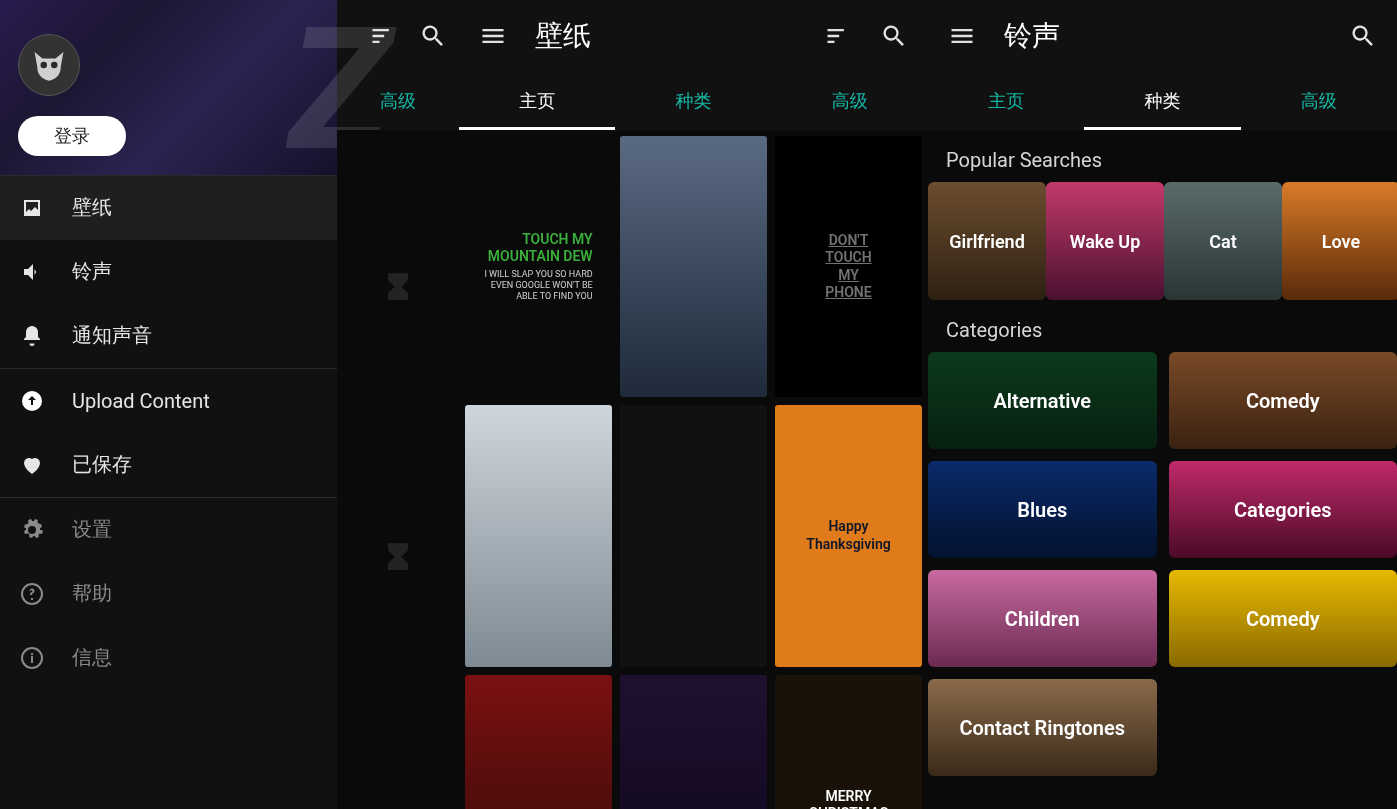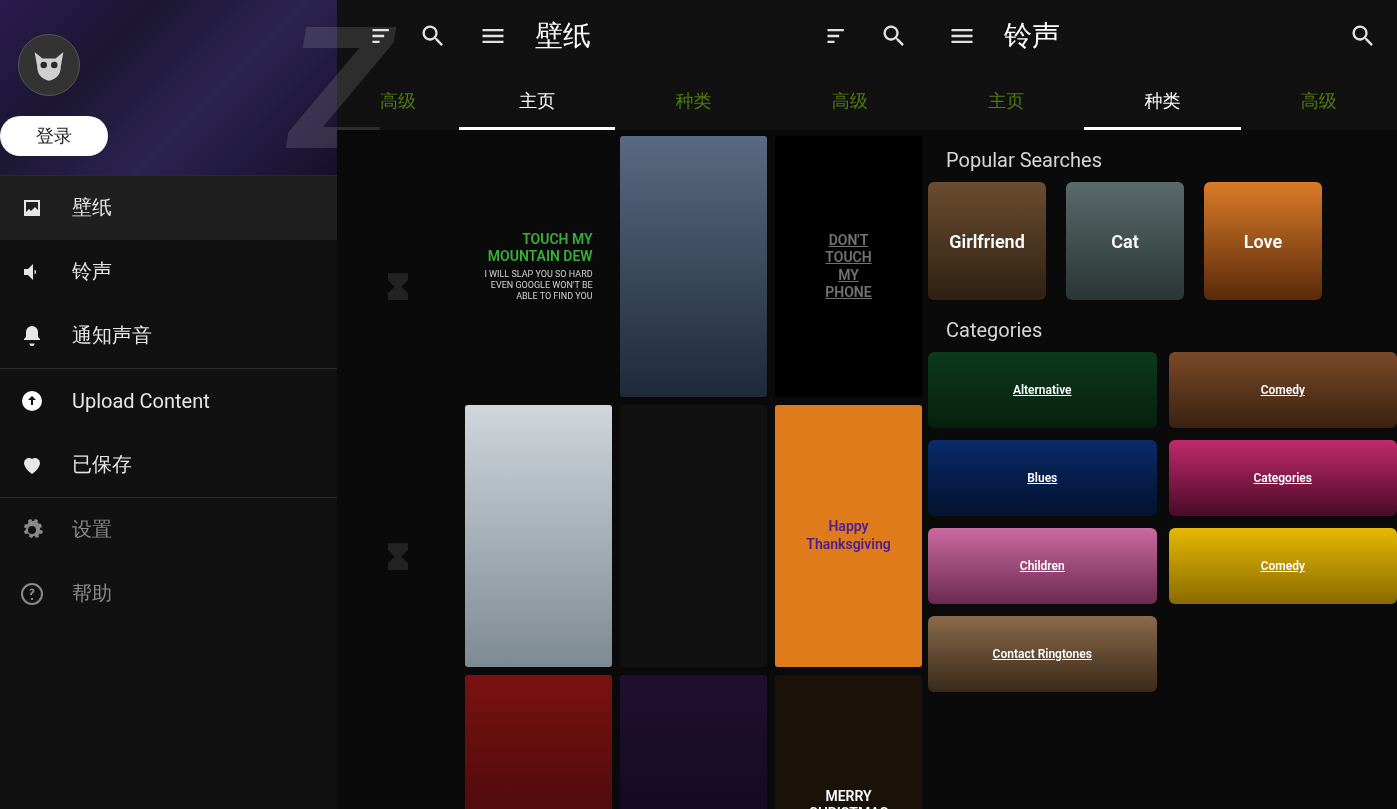--- a/index.html
+++ b/index.html
@@ -4,21 +4,21 @@
 <style>
   * { margin: 0; padding: 0; box-sizing: border-box; font-family: -apple-system, "Segoe UI", Roboto, "Microsoft YaHei", sans-serif; }
   body { background:#000; width:1397px; height:809px; overflow:hidden; display:flex; }
 
   
   .drawer { width:337px; height:100%; background:#111; color:#e6e6e6; display:flex; flex-direction:column; position:relative; }
   .drawer-header { height:176px; background:linear-gradient(135deg,#2a1b4f 0%, #1c1633 30%, #2b2350 60%, #16102b 100%); position:relative; border-bottom:1px solid #2a2a2a; }
   .logo-bg { position:absolute; right:-40px; top:-10px; font-size:170px; font-weight:800; font-style:italic; color:rgba(255,255,255,0.12); letter-spacing:-12px; }
   .avatar { position:absolute; left:18px; top:34px; width:62px; height:62px; border-radius:50%; background:#333; display:flex; align-items:center; justify-content:center; border:1px solid #555; overflow:hidden; }
   .avatar svg { width:42px; height:42px; }
-  .login-btn { position:absolute; left:0; top:116px; background:#fff; color:#222; border:none; border-radius:22px; padding:8px 36px; font-size:18px; cursor:pointer; }
+  .login-btn { position:absolute; left:18px; top:116px; background:#fff; color:#222; border:none; border-radius:22px; padding:8px 36px; font-size:18px; cursor:pointer; }
 
   .nav { flex:1; overflow:auto; }
   .nav-item { display:flex; align-items:center; height:64px; padding-left:20px; gap:28px; font-size:20px; cursor:pointer; border-bottom:1px solid rgba(0,0,0,0); }
   .nav-item.active { background:rgba(255,255,255,0.06); }
   .nav-sep { border-top:1px solid #2b2b2b; }
   .nav-item .ic { width:24px; height:24px; fill:#e6e6e6; display:flex; align-items:center; justify-content:center; }
   .nav-item.muted { color:#8a8a8a; }
   .nav-item.muted .ic svg { fill:#8a8a8a; }
 
   
@@ -26,41 +26,41 @@
   .phone.p1 { width:122px; }   
   .phone.p2 { width:469px; }
   .phone.p3 { width:469px; }
 
   .appbar { height:72px; display:flex; align-items:center; padding:0 20px; gap:28px; background:#111; }
   .appbar .title { font-size:28px; color:#fff; font-weight:500; flex:1; }
   .ic24 { width:28px; height:28px; fill:#e2e2e2; cursor:pointer; }
   .appbar.sliver { justify-content:flex-end; gap:22px; padding:0 12px; }
 
   .tabs { height:58px; display:flex; align-items:stretch; background:#111; }
-  .tab { flex:1; display:flex; align-items:center; justify-content:center; color:#4d7c0f; font-size:18px; cursor:pointer; position:relative; }
+  .tab { flex:1; display:flex; align-items:center; justify-content:center; color:#14b8a6; font-size:18px; cursor:pointer; position:relative; }
   .tab.active { color:#fff; }
   .tab.active::after { content:""; position:absolute; bottom:0; left:0; right:0; height:3px; background:#fff; }
 
   .content { flex:1; background:#0a0a0a; position:relative; overflow:hidden; }
 
   
   .hourglass { position:absolute; left:50%; transform:translateX(-50%); width:40px; height:40px; opacity:.28; }
   .hourglass svg { width:40px; height:40px; fill:#666; }
 
   
   .wp-grid { display:grid; grid-template-columns:repeat(3,1fr); gap:8px; padding:6px; }
   .wp { aspect-ratio:9/16; border-radius:3px; display:flex; align-items:center; justify-content:center; font-size:14px; color:#fff; text-align:center; padding:8px; font-weight:600; line-height:1.25; }
   .wp small { display:block; font-size:9px; font-weight:400; opacity:.8; margin-top:3px; }
 
   
   .sec-title { color:#d6d6d6; font-size:20px; padding:18px 18px 10px; }
-  .row { display:flex; gap:20px; padding:0 0 0 0; overflow:hidden; }
+  .row { display:flex; gap:0; padding:0 0 0 0; overflow:hidden; }
   .pop-tile { flex:0 0 118px; height:118px; border-radius:6px; display:flex; align-items:center; justify-content:center; color:#fff; font-size:18px; font-weight:600; }
   .cat-grid { display:grid; grid-template-columns:1fr 1fr; gap:12px; padding:0 0 10px 0; }
-  .cat-tile { height:76px; border-radius:6px; display:flex; align-items:center; justify-content:center; color:#fff; font-size:12px; font-weight:600;text-decoration:underline; }
+  .cat-tile { height:97px; border-radius:6px; display:flex; align-items:center; justify-content:center; color:#fff; font-size:20px; font-weight:600; }
 
 </style>
 </head>
 <body>
 
 <div class="drawer">
   <div class="drawer-header">
     <div class="logo-bg">Z</div>
     <div class="avatar">
       <svg viewBox="0 0 64 64">
@@ -125,20 +125,29 @@
       </div>
       <div class="nav-item muted">
         <span class="ic">
           <svg viewBox="0 0 24 24" fill="currentColor">
             <circle cx="12" cy="12" r="10" fill="none" stroke="currentColor" stroke-width="2"></circle>
             <path d="M9.5 9a2.5 2.5 0 1 1 3.5 2.3c-.8.4-1 .9-1 1.7h-2c0-1.6.8-2.4 1.7-2.9.5-.3.8-.6.8-1.1a1 1 0 0 0-2 0H9.5zM11 16h2v2h-2z"></path>
           </svg>
         </span>
         <span>帮助</span>
       </div>
+      <div class="nav-item muted">
+        <span class="ic">
+          <svg viewBox="0 0 24 24" fill="currentColor">
+            <circle cx="12" cy="12" r="10" fill="none" stroke="currentColor" stroke-width="2"></circle>
+            <path d="M11 10h2v7h-2zM11 7h2v2h-2z"></path>
+          </svg>
+        </span>
+        <span>信息</span>
+      </div>
     </div>
 </div>
 
 <div class="phone p1">
   <div class="appbar sliver">
     <svg class="ic24" viewBox="0 0 24 24">
         <path d="M3 6h14v2H3zM3 11h10v2H3zM3 16h6v2H3z"></path>
       </svg>
     <svg class="ic24" viewBox="0 0 24 24">
         <path d="M15.5 14h-.8l-.3-.3a6.5 6.5 0 1 0-.7.7l.3.3v.8l5 5 1.5-1.5-5-5zm-6 0a4.5 4.5 0 1 1 0-9 4.5 4.5 0 0 1 0 9z"></path>
@@ -186,21 +195,21 @@
         <div class="wp" style="background: linear-gradient(rgb(90, 106, 130), rgb(30, 42, 58));"></div>
         <div class="wp" style="background: rgb(0, 0, 0);">
           <div><span style="color:#737373;white-space:pre-line;text-decoration:underline;">DON'T
 TOUCH
 MY
 PHONE</span></div>
         </div>
         <div class="wp" style="background: linear-gradient(rgb(207, 214, 220), rgb(126, 138, 147));"></div>
         <div class="wp" style="background: rgb(17, 17, 17);"></div>
         <div class="wp" style="background: rgb(224, 123, 27);">
-          <div><span style="color:#4c1d95;white-space:pre-line;">Happy
+          <div><span style="color:#0f172a;white-space:pre-line;">Happy
 Thanksgiving</span></div>
         </div>
         <div class="wp" style="background: linear-gradient(rgb(122, 17, 17), rgb(42, 7, 7));"></div>
         <div class="wp" style="background: linear-gradient(rgb(32, 16, 48), rgb(10, 5, 24));"></div>
         <div class="wp" style="background: rgb(26, 18, 8);">
           <div><span style="color:#fff;white-space:pre-line;">MERRY
 CHRISTMAS</span></div>
         </div>
       </div>
   </div>
@@ -218,20 +227,21 @@
   </div>
   <div class="tabs" id="rt-tabs">
       <div class="tab">主页</div>
       <div class="tab active">种类</div>
       <div class="tab">高级</div>
     </div>
   <div class="content" style="padding-right:0;">
     <div class="sec-title">Popular Searches</div>
     <div class="row" id="pop-row" style="padding-left:0;">
         <div class="pop-tile" style="background: linear-gradient(rgb(107, 77, 47), rgb(46, 32, 18));">Girlfriend</div>
+        <div class="pop-tile" style="background: linear-gradient(rgb(194, 58, 107), rgb(74, 16, 48));">Wake Up</div>
         <div class="pop-tile" style="background: linear-gradient(rgb(90, 106, 106), rgb(42, 53, 53));">Cat</div>
         <div class="pop-tile" style="background: linear-gradient(rgb(217, 123, 40), rgb(90, 42, 10));">Love</div>
       </div>
     <div class="sec-title">Categories</div>
     <div class="cat-grid" id="cat-grid">
         <div class="cat-tile" style="background: linear-gradient(rgb(12, 58, 28), rgb(6, 32, 15));">Alternative</div>
         <div class="cat-tile" style="background: linear-gradient(rgb(122, 74, 40), rgb(58, 34, 16));">Comedy</div>
         <div class="cat-tile" style="background: linear-gradient(rgb(10, 42, 106), rgb(3, 18, 46));">Blues</div>
         <div class="cat-tile" style="background: linear-gradient(rgb(192, 42, 106), rgb(74, 10, 40));">Categories</div>
         <div class="cat-tile" style="background: linear-gradient(rgb(201, 106, 160), rgb(106, 42, 80));">Children</div>

